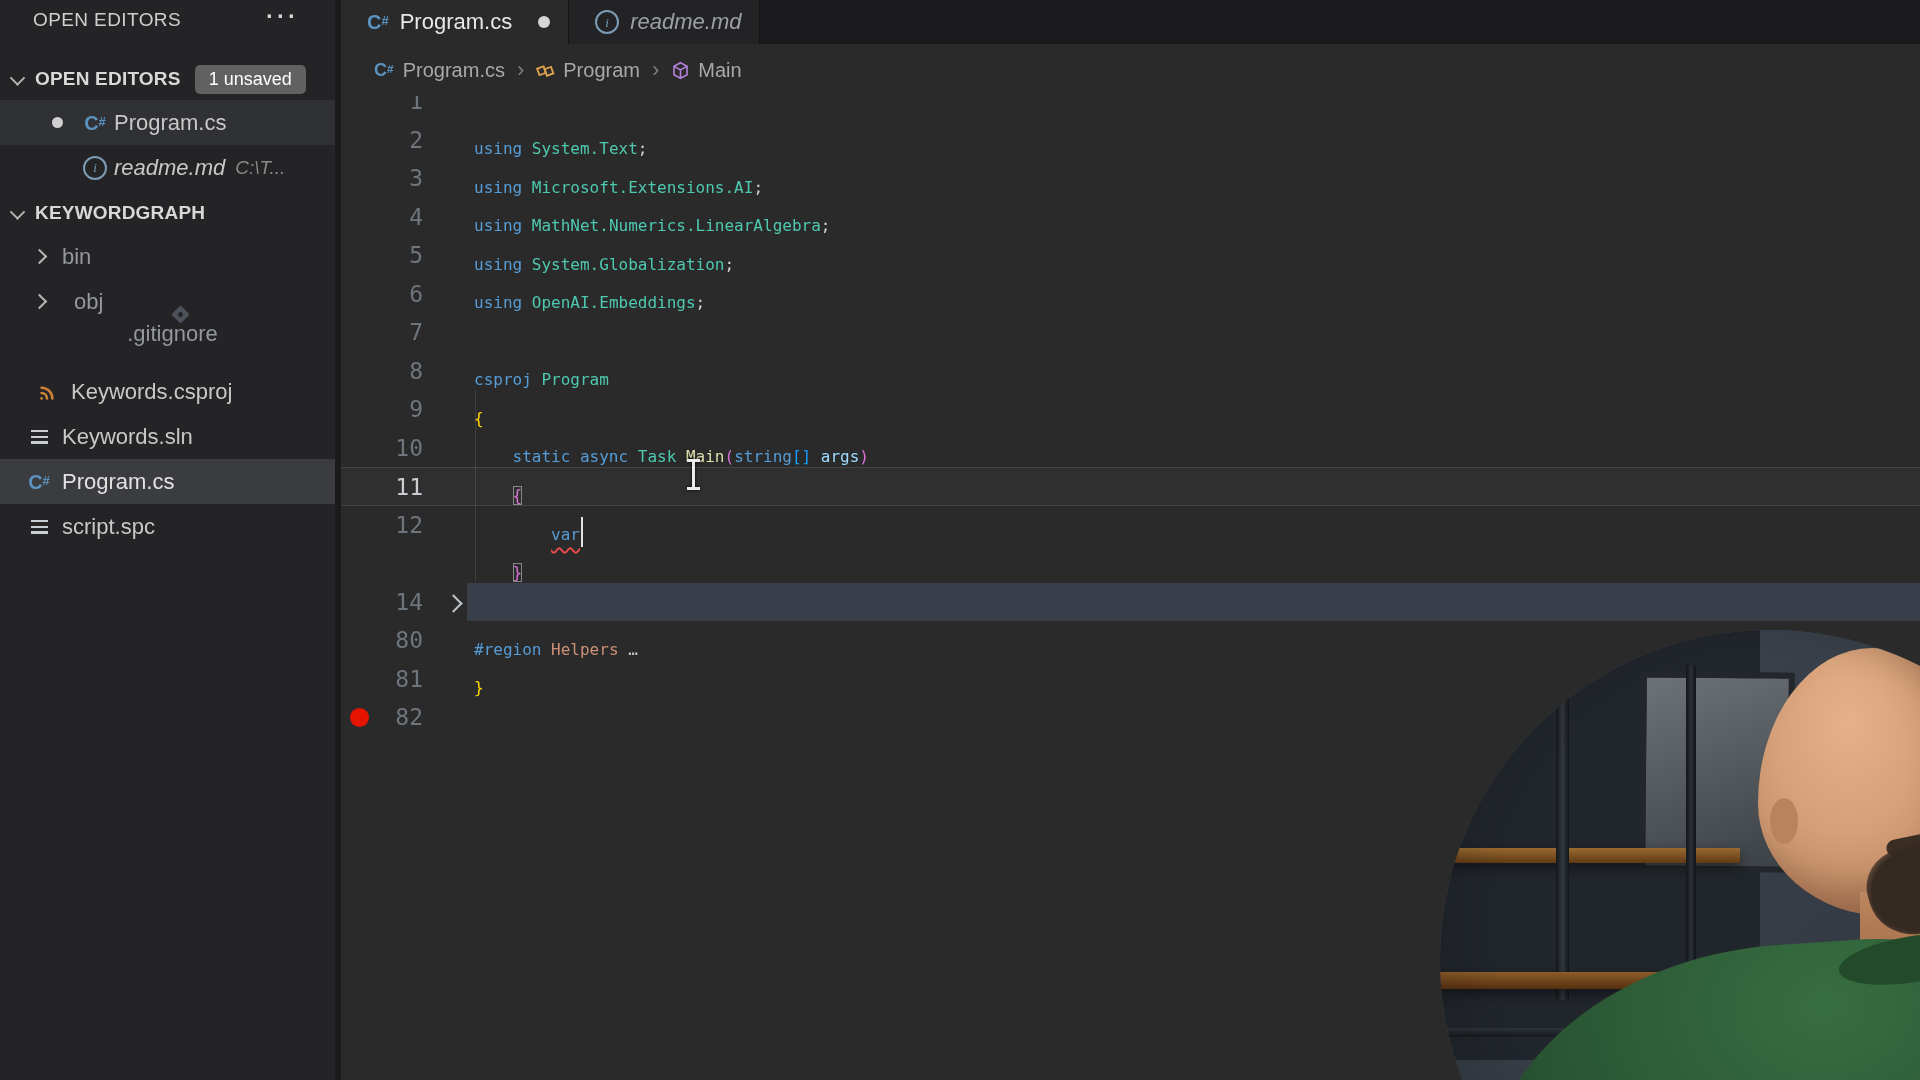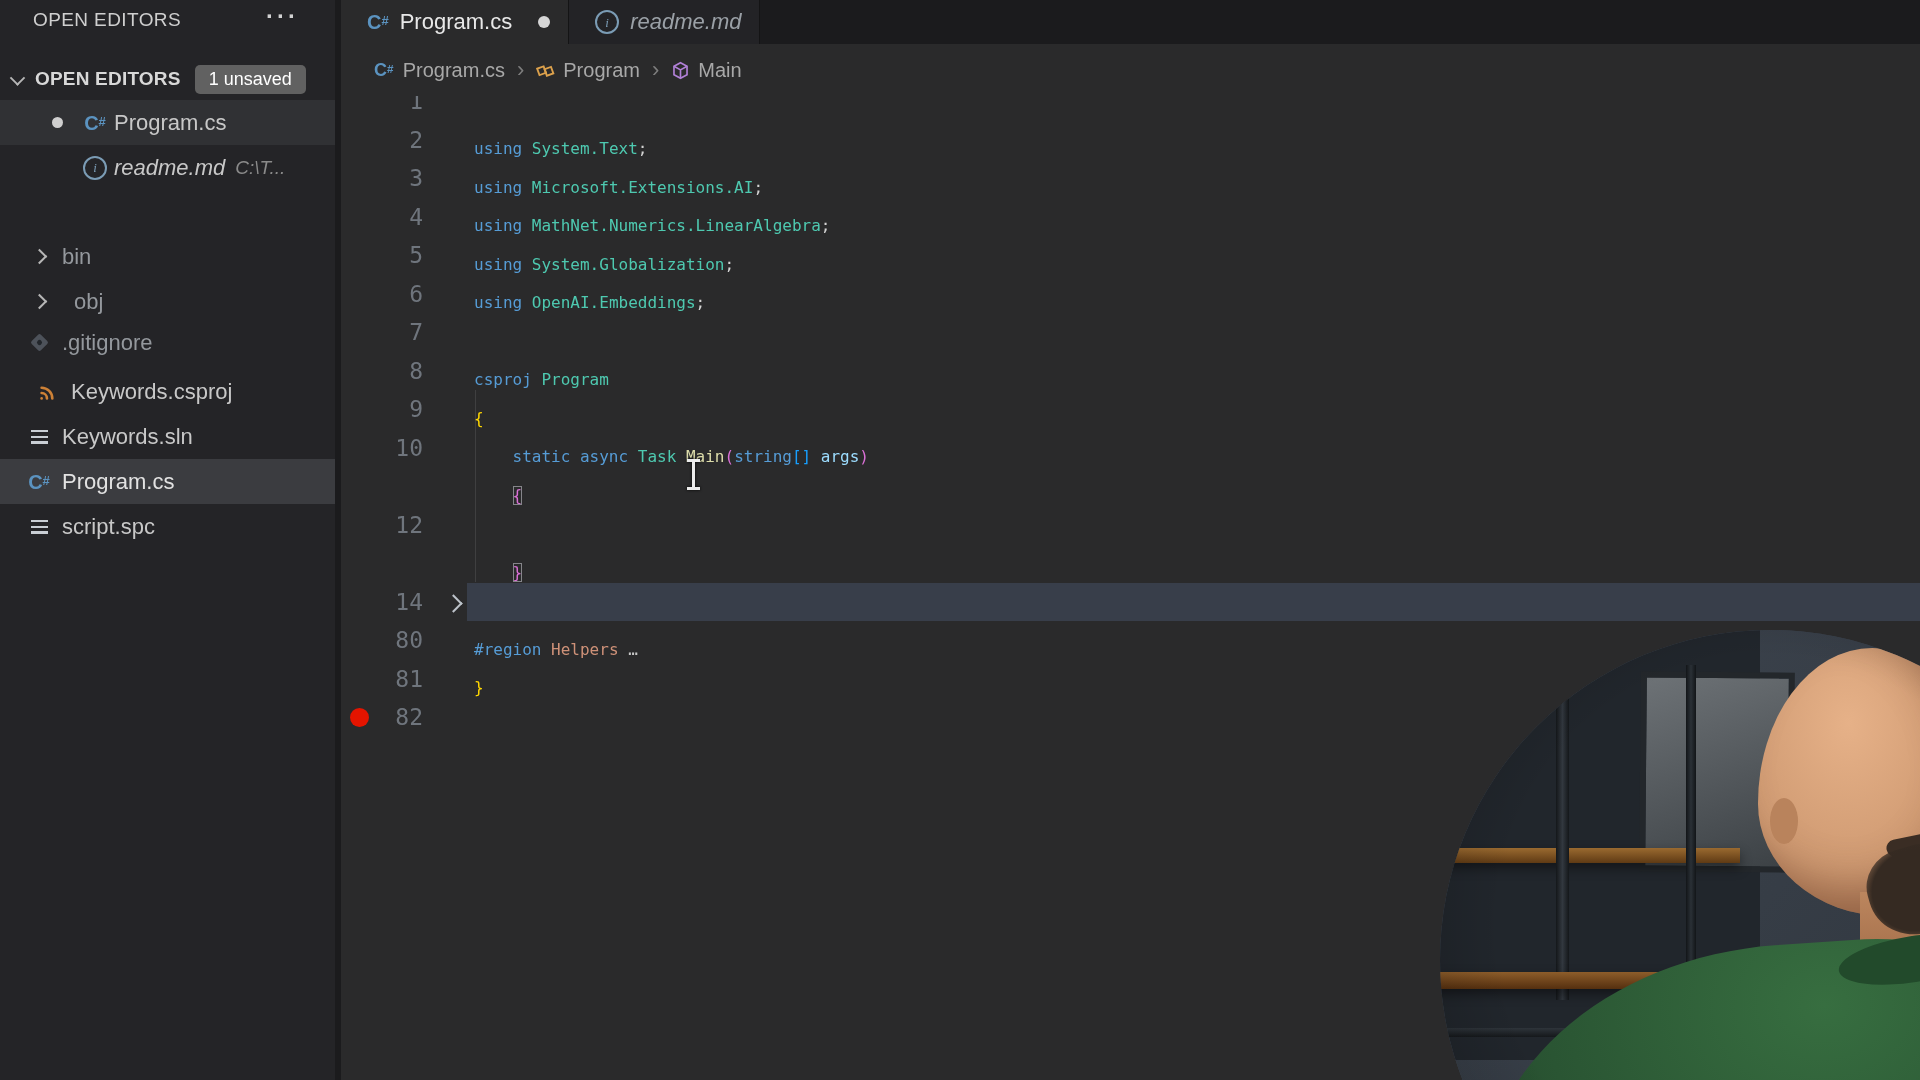--- a/index.html
+++ b/index.html
@@ -125,35 +125,39 @@
       </div>
       <div class="row" style="top: 145px;">
         <span class="ic-wrap" style="margin-left:82px;">
           <span class="ic-info">i</span>
         </span>
         <span class="lbl it" style="margin-left:6px;">readme.md</span>
         <span class="detail">C:\T...</span>
       </div>
     </div>
 
+  <div class="sec-head" style="top:195px;">
+    <span class="chev down"></span>
+    <span class="t">KEYWORDGRAPH</span>
+  </div>
 
   <div id="tree-list">
       <div class="row" style="top: 234px;">
         <span class="ic-wrap" style="margin-left:26px;">
           <span class="chev right"></span>
         </span>
         <span class="lbl dim" style="margin-left:10px;">bin</span>
       </div>
       <div class="row" style="top: 279px;">
         <span class="ic-wrap" style="margin-left:26px;">
           <span class="chev right"></span>
         </span>
         <span class="lbl dim" style="margin-left:22px;">obj</span>
       </div>
-      <div class="row" style="top: 320px;">
+      <div class="row" style="top: 308px; flex-direction: column;">
         <span class="ic-wrap" style="margin-left:26px;">
           <span class="ic-git"></span>
         </span>
         <span class="lbl dim" style="margin-left:10px;">.gitignore</span>
       </div>
       <div class="row" style="top: 369px; padding-left: 9px;">
         <span class="ic-wrap" style="margin-left:26px;">
           <span class="ic-proj">
             <svg viewBox="0 0 16 16">
               <g fill="none" stroke="#cd8136" stroke-width="2.2" stroke-linecap="round">
@@ -223,20 +227,24 @@
         <span class="ln">8</span>
         <span class="ct"><span class="b1">{</span></span>
       </div>
       <div class="crow" style="top: 390px;">
         <span class="ln">9</span>
         <span class="ct"><span class="pl">    </span><span class="kw">static</span><span class="pl"> </span><span class="kw">async</span><span class="pl"> </span><span class="ty">Task</span><span class="pl"> </span><span class="fn">Main</span><span class="b2">(</span><span class="kw">string</span><span class="b3">[]</span><span class="pl"> </span><span class="pa">args</span><span class="b2">)</span></span>
       </div>
       <div class="crow" style="top: 428.5px;">
         <span class="ln">10</span>
         <span class="ct"><span class="pl">    </span><span class="b2 b2m">{</span></span>
+      </div>
+      <div class="crow current" style="top: 467px;">
+        <span class="ln">11</span>
+        <span class="ct"><span class="pl">        </span><span class="kw err">var</span><span class="caret"></span></span>
       </div>
       <div class="crow" style="top: 505.5px;">
         <span class="ln">12</span>
         <span class="ct"><span class="pl">    </span><span class="b2 b2m">}</span></span>
       </div>
       <div class="crow" style="top: 582.5px;">
         <div class="regionbg"></div>
         <span class="ln">14</span>
         <span class="foldchev"><span class="chev right"></span></span>
         <span class="ct"><span class="kw">#region</span><span class="pl"> </span><span class="rn">Helpers</span><span class="pl"> </span><span class="dots">…</span></span>

